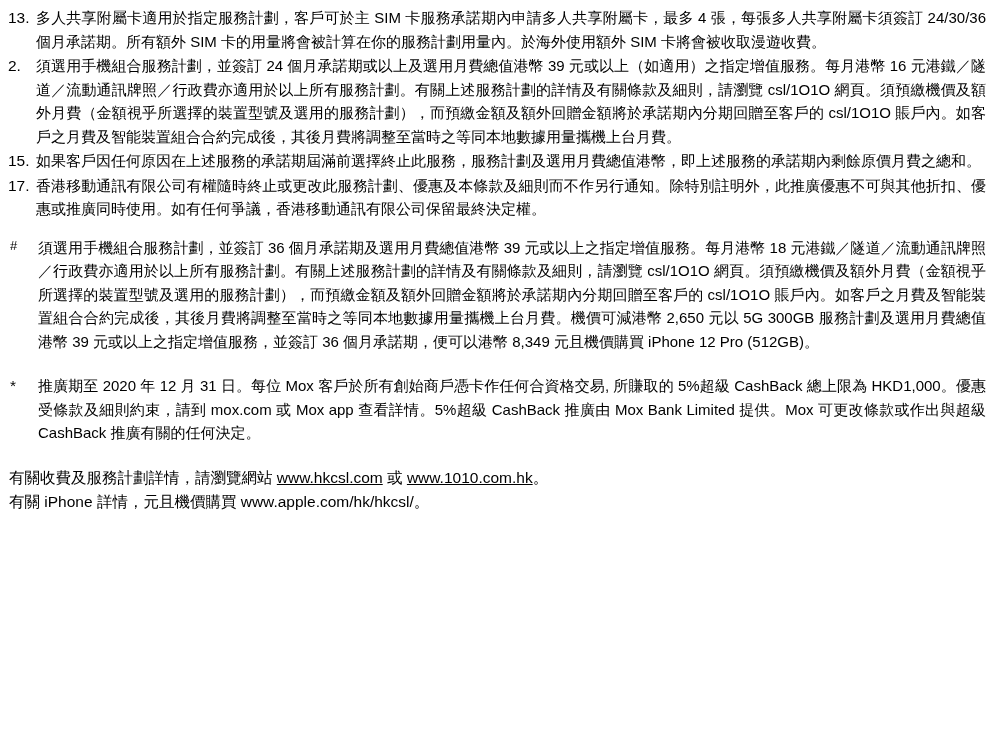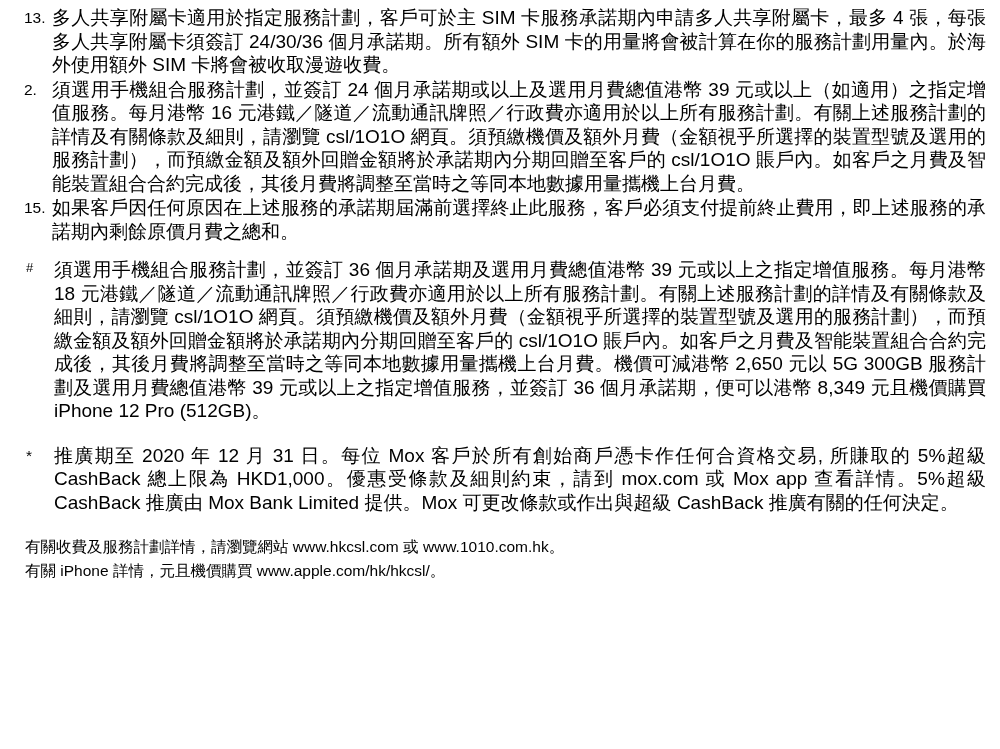--- a/index.html
+++ b/index.html
@@ -11,21 +11,21 @@
     width: 1000px;
     height: 749px;
     font-family: "Liberation Sans", sans-serif;
     color: #000000;
     overflow: hidden;
   }
   .page {
     width: 1000px;
     height: 749px;
     box-sizing: border-box;
-    padding: 6px 14px 0 24px;
+    padding: 6px 14px 0 8px;
     position: relative;
   }
 
   
   .item {
     display: flex;
     align-items: flex-start;
     margin-bottom: 1px;
   }
   .marker {
@@ -43,61 +43,66 @@
     padding-left: 2px;
   }
   .marker.sup {
     width: 28px;
     padding-left: 2px;
     font-size: 13px;
     line-height: 20px;
   }
   .body-text {
     flex: 1 1 auto;
-    font-size: 19px;
+    font-size: 15px;
     line-height: 23.5px;
     text-align: justify;
     text-justify: inter-character;
     text-align-last: left;
     letter-spacing: 0px;
     word-break: break-word;
   }
   .gap-md { height: 14px; }
   .gap-lg { height: 20px; }
 
   .footer-line {
     font-size: 15.5px;
     line-height: 24px;
     text-align: left;
     padding-left: 1px;
   }
   .u {
+    text-decoration: underline;
   }
 </style>
 </head>
 <body>
 
 <div class="page">
 
   <div class="item">
     <div class="marker num">13.</div>
     <div class="body-text">多人共享附屬卡適用於指定服務計劃，客戶可於主 SIM 卡服務承諾期內申請多人共享附屬卡，最多 4 張，每張多人共享附屬卡須簽訂 24/30/36 個月承諾期。所有額外 SIM 卡的用量將會被計算在你的服務計劃用量內。於海外使用額外 SIM 卡將會被收取漫遊收費。</div>
   </div>
 
   <div class="item">
     <div class="marker num">2.</div>
     <div class="body-text">須選用手機組合服務計劃，並簽訂 24 個月承諾期或以上及選用月費總值港幣 39 元或以上（如適用）之指定增值服務。每月港幣 16 元港鐵／隧道／流動通訊牌照／行政費亦適用於以上所有服務計劃。有關上述服務計劃的詳情及有關條款及細則，請瀏覽 csl/1O1O 網頁。須預繳機價及額外月費（金額視乎所選擇的裝置型號及選用的服務計劃），而預繳金額及額外回贈金額將於承諾期內分期回贈至客戶的 csl/1O1O 賬戶內。如客戶之月費及智能裝置組合合約完成後，其後月費將調整至當時之等同本地數據用量攜機上台月費。</div>
   </div>
 
 
   <div class="item">
     <div class="marker num">15.</div>
-    <div class="body-text">如果客戶因任何原因在上述服務的承諾期屆滿前選擇終止此服務，客戶必須支付提前終止費用，即上述服務的承諾期內剩餘原價月費之總和。</div>
+    <div class="body-text">如果客戶因任何原因在上述服務的承諾期屆滿前選擇終止此服務，服務計劃及選用月費總值港幣，即上述服務的承諾期內剩餘原價月費之總和。</div>
   </div>
 
+  <div class="item">
+    <div class="marker num">17.</div>
+    <div class="body-text">香港移動通訊有限公司有權隨時終止或更改此服務計劃、優惠及本條款及細則而不作另行通知。除特別註明外，此推廣優惠不可與其他折扣、優惠或推廣同時使用。如有任何爭議，香港移動通訊有限公司保留最終決定權。</div>
+  </div>
 
   <div class="gap-md"></div>
 
   <div class="item">
     <div class="marker sup">#</div>
     <div class="body-text">須選用手機組合服務計劃，並簽訂 36 個月承諾期及選用月費總值港幣 39 元或以上之指定增值服務。每月港幣 18 元港鐵／隧道／流動通訊牌照／行政費亦適用於以上所有服務計劃。有關上述服務計劃的詳情及有關條款及細則，請瀏覽 csl/1O1O 網頁。須預繳機價及額外月費（金額視乎所選擇的裝置型號及選用的服務計劃），而預繳金額及額外回贈金額將於承諾期內分期回贈至客戶的 csl/1O1O 賬戶內。如客戶之月費及智能裝置組合合約完成後，其後月費將調整至當時之等同本地數據用量攜機上台月費。機價可減港幣 2,650 元以 5G 300GB 服務計劃及選用月費總值港幣 39 元或以上之指定增值服務，並簽訂 36 個月承諾期，便可以港幣 8,349 元且機價購買 iPhone 12 Pro (512GB)。</div>
   </div>
 
   <div class="gap-lg"></div>
 

